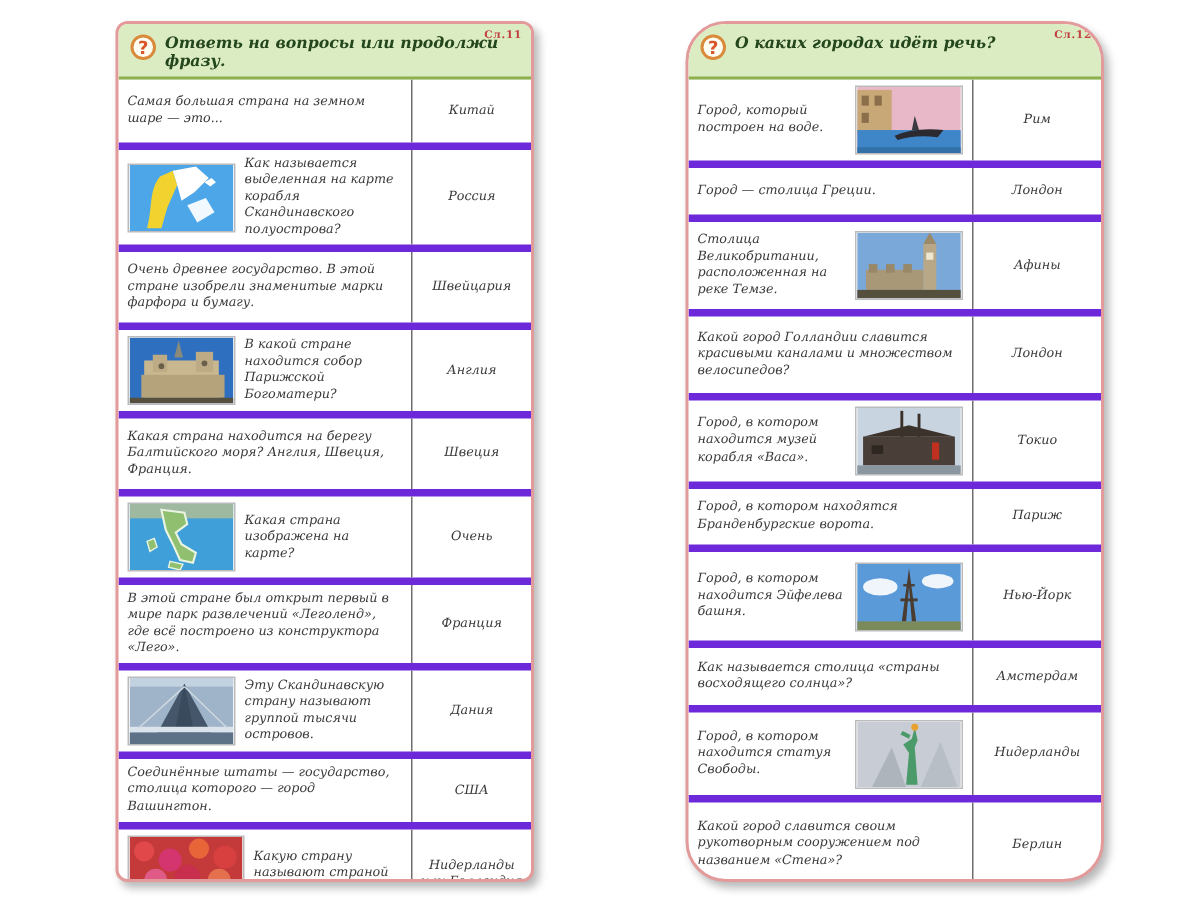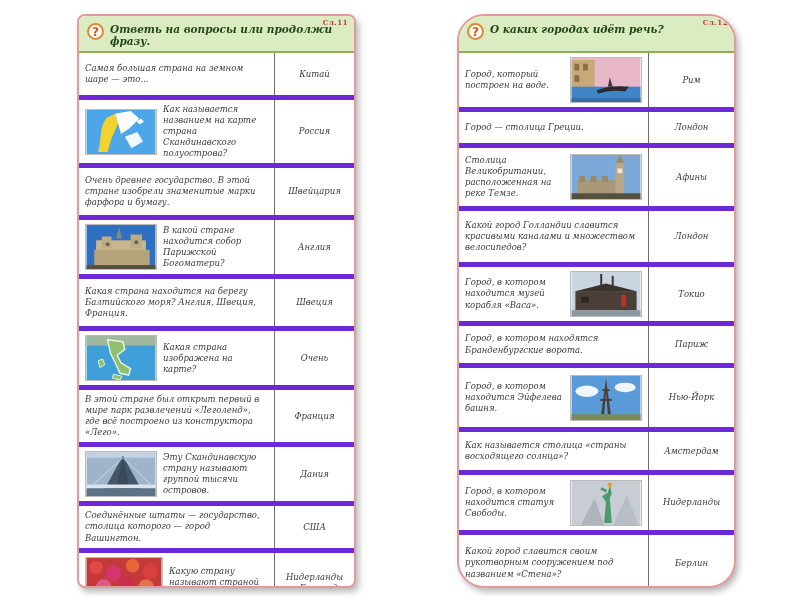--- a/index.html
+++ b/index.html
@@ -87,21 +87,21 @@
         <div class="q-cell">
           <span class="thumb">
             <svg viewBox="0 0 72 46">
                 <rect width="72" height="46" fill="#4da6e8"></rect>
                 <path d="M12 44 C16 30 13 18 21 8 L30 4 L33 14 L26 30 L22 44 Z" fill="#f2d22e"></path>
                 <path d="M30 4 L46 1 L55 9 L45 19 L36 25 L33 14 Z" fill="#ffffff"></path>
                 <path d="M40 28 L53 23 L59 33 L47 40 Z" fill="#ffffff" opacity="0.92"></path>
                 <path d="M52 12 l5 -3 3 3 -4 3 z" fill="#ffffff"></path>
               </svg>
           </span>
-          <div class="q-text">Как называется названием на карте страна Скандинавского полуострова?</div>
+          <div class="q-text">Как называется выделенная на карте корабля Скандинавского полуострова?</div>
         </div>
         <div class="a-cell">Россия</div>
       </div>
 
       <div class="row" style="min-height:52px">
         <div class="q-cell">
             <div class="q-text">Очень древнее государство. В этой стране изобрели знаменитые марки фарфора и бумагу.</div>
           </div>
         <div class="a-cell">Швейцария</div>
       </div>

